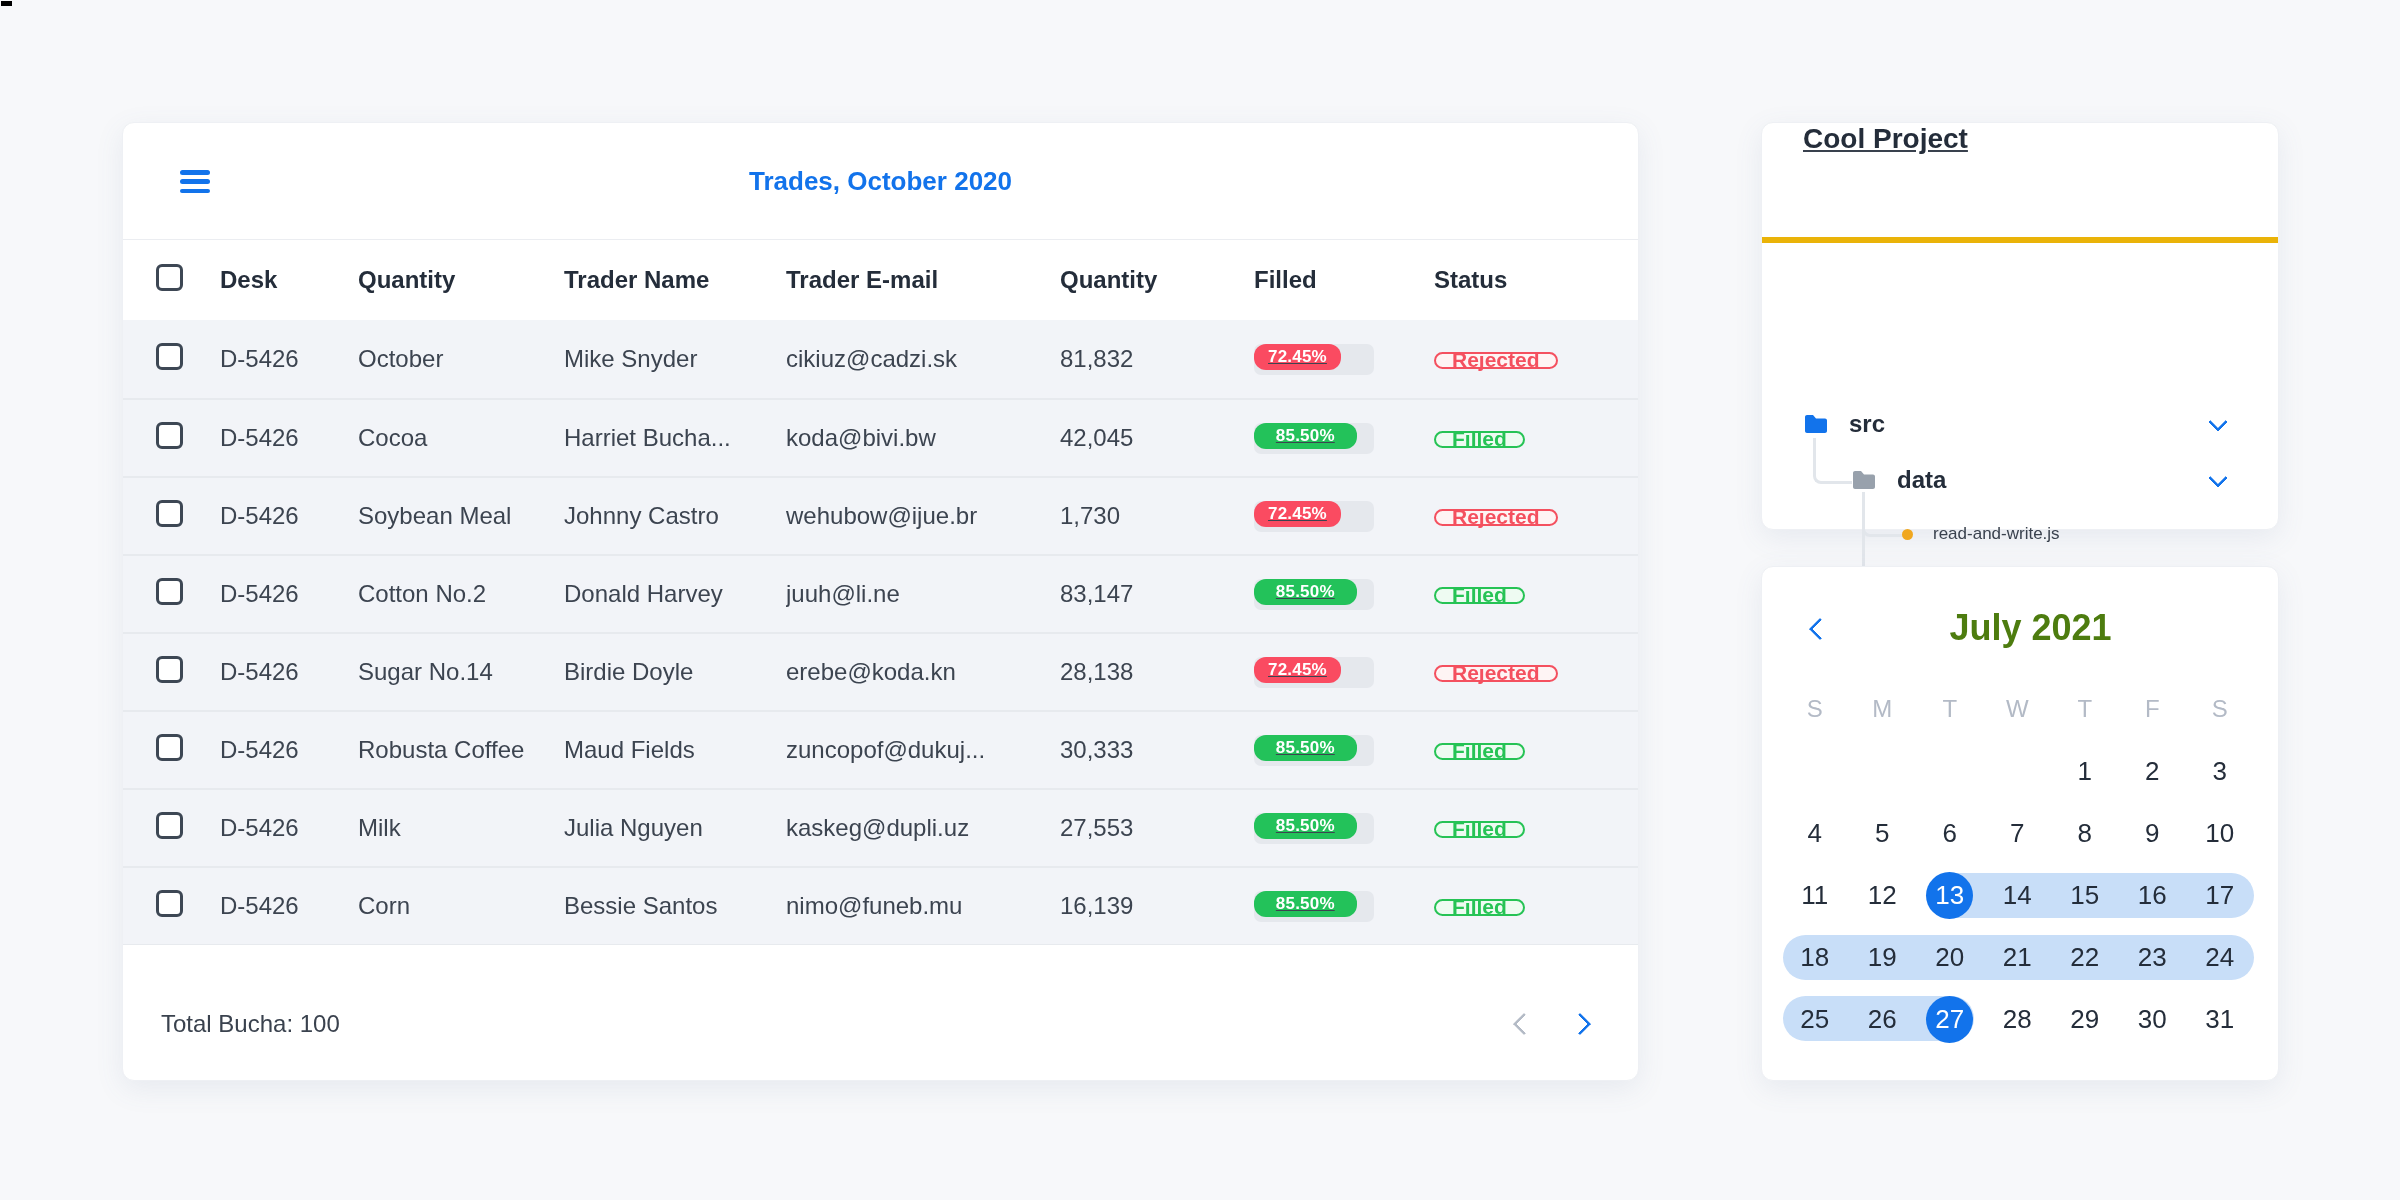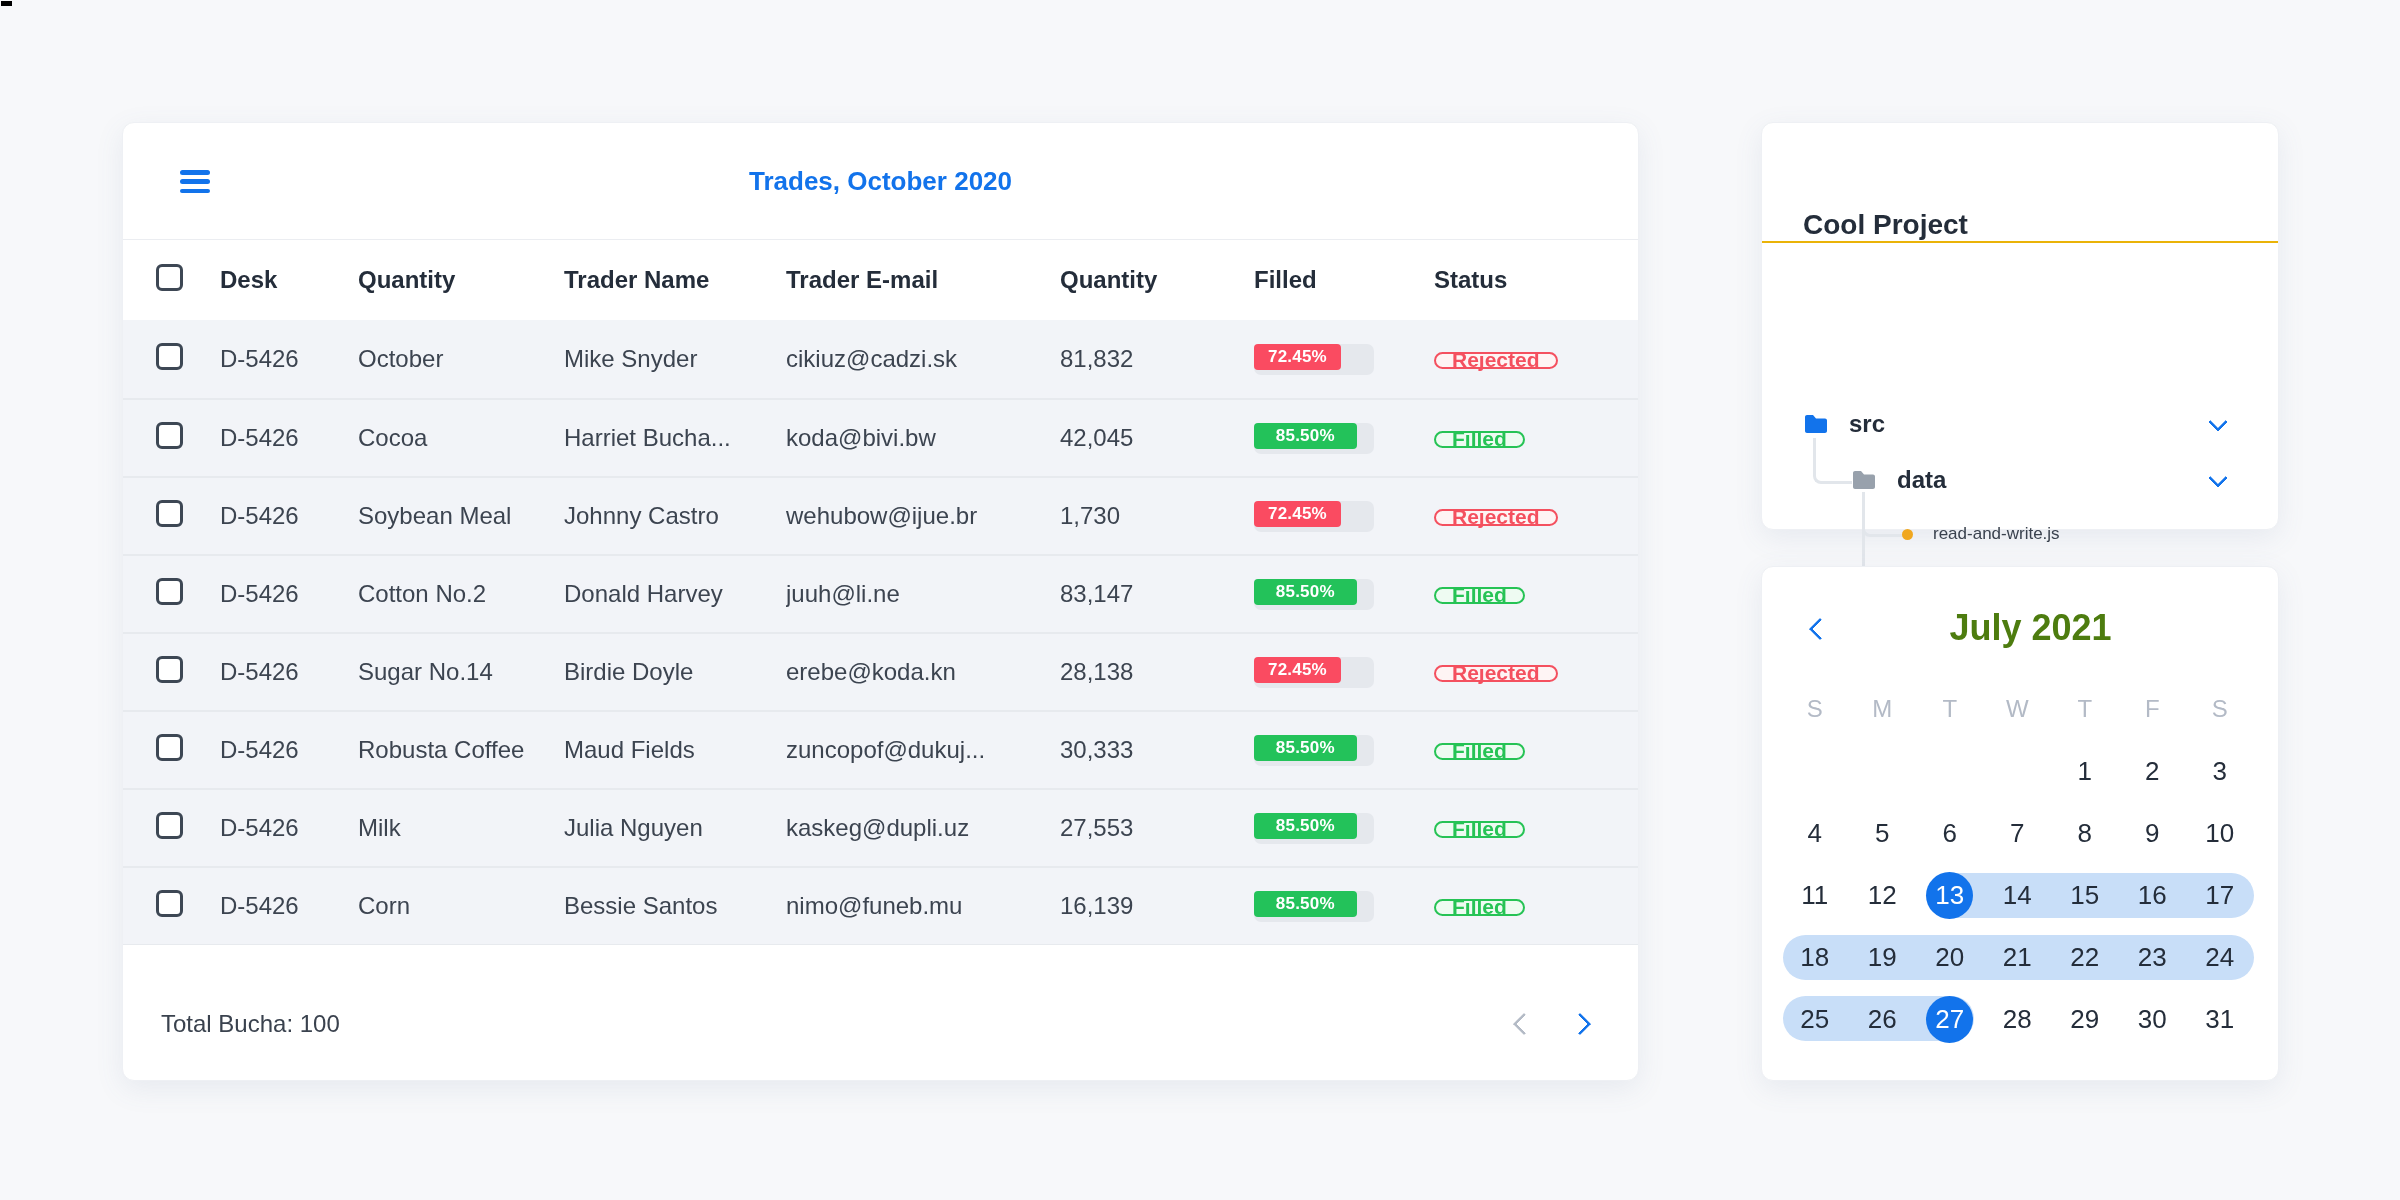--- a/index.html
+++ b/index.html
@@ -23,40 +23,40 @@
   .t-title{font-size:26px;font-weight:bold;color:#1273eb;}
   .tgrid{display:grid;grid-template-columns:64px 138px 206px 222px 274px 194px 180px 1fr;align-items:center;padding-left:33px;}
   .t-cols{height:80px;flex:0 0 80px;background:#fff;}
   .t-cols .th{font-size:24px;font-weight:bold;color:#242d3a;}
   .t-body{flex:0 0 auto;}
   .trow{height:78px;background:#f2f4f8;}
   .trow + .trow{border-top:2px solid #e7eaee;height:76px;}
   .cell{font-size:24px;color:#3c4450;white-space:nowrap;overflow:hidden;}
   .checkbox{display:inline-block;width:27px;height:27px;box-sizing:border-box;border:3px solid #3d4754;border-radius:6px;background:#fff;cursor:pointer;}
   .bar{width:120px;height:31px;background:#e5e8ed;border-radius:7px;position:relative;}
-  .bar-fill{height:26px;border-radius:4px;display:flex;align-items:center;justify-content:center;}
+  .bar-fill{height:26px;border-radius:12px;display:flex;align-items:center;justify-content:center;text-decoration:underline;}
   .bar-fill.danger{background:#fa4b61;}
   .bar-fill.success{background:#23c25a;}
   .bar-label{color:#fff;font-size:17px;font-weight:bold;letter-spacing:.2px;}
   .pill{display:inline-flex;align-items:center;justify-content:center;height:17px;box-sizing:border-box;padding:0 16px;border-radius:17px;border:2.5px solid;font-size:21px;font-weight:bold;}
   .pill.danger{color:#f4505f;border-color:#f4505f;background:#fef4f4;}
   .pill.success{color:#26c355;border-color:#26c355;background:#eefbf2;}
   .t-footer{flex:1 1 auto;border-top:1px solid #e7eaee;display:flex;align-items:center;padding:22px 50px 0 38px;}
   .t-total{font-size:24px;color:#3a424e;}
   .pager{margin-left:auto;display:flex;align-items:center;gap:40px;}
   
   .chev{display:inline-block;width:13px;height:13px;border-right:3.5px solid #1273eb;border-bottom:3.5px solid #1273eb;border-radius:1px;}
   .chev.down{transform:rotate(45deg);}
   .chev.left{transform:rotate(135deg);}
   .chev.right{transform:rotate(-45deg);}
   .chev.grey{border-color:#b4bbc6;}
   .chev.small{width:11px;height:11px;border-right-width:3px;border-bottom-width:3px;}
   
   .card-project{left:1761px;top:122px;width:516px;height:406px;}
-  .p-header{height:120px;display:flex;align-items:flex-end;padding-left:41px;border-bottom:2px solid #eab308;box-sizing:border-box;}
+  .p-header{height:120px;display:flex;align-items:flex-start;padding-left:41px;border-bottom:6px solid #eab308;box-sizing:border-box;text-decoration:underline;}
   .p-title{font-size:28px;font-weight:600;color:#242d3a;}
   .tree{position:absolute;left:0;top:120px;right:0;bottom:0;}
   .tree-row{position:absolute;left:0;right:0;height:44px;display:flex;align-items:center;cursor:pointer;}
   .tree-label{font-size:24px;font-weight:bold;color:#242d3a;}
   .file-label{font-size:17px;font-weight:normal;color:#3a424e;}
   .tree-chev{position:absolute;left:449px;top:13px;}
   .folder{width:26px;height:22px;}
   .folder.blue path{fill:#1273eb;}
   .folder.grey path{fill:#98a1ac;}
   .dot{width:11px;height:11px;border-radius:50%;background:#f0a71f;}

